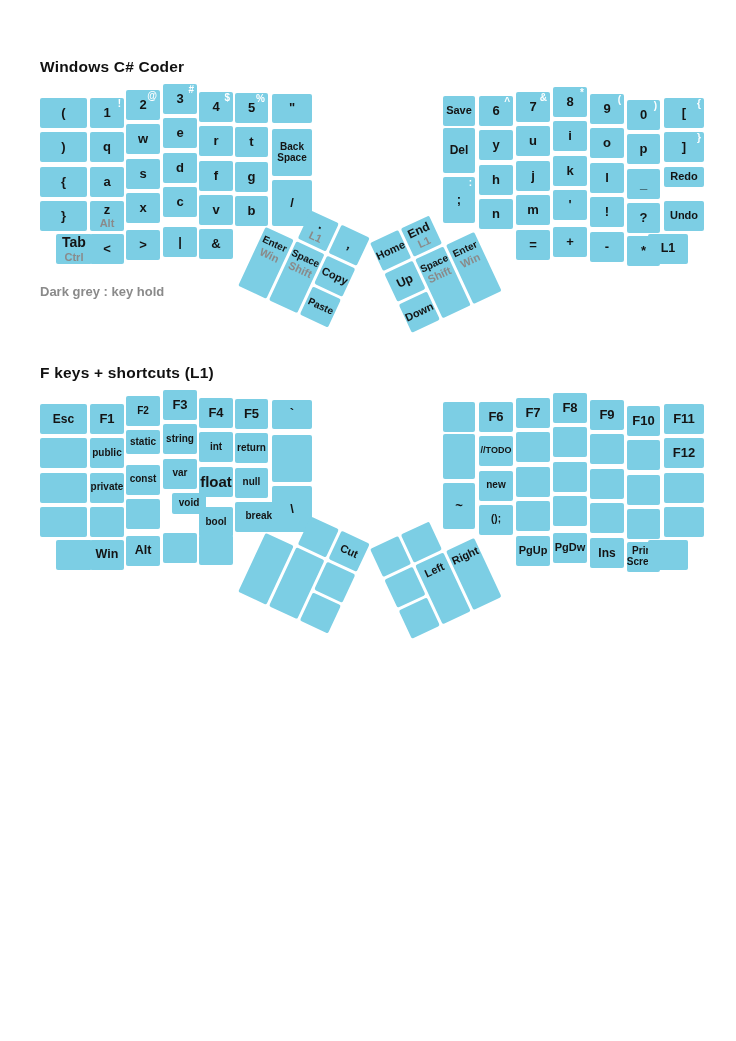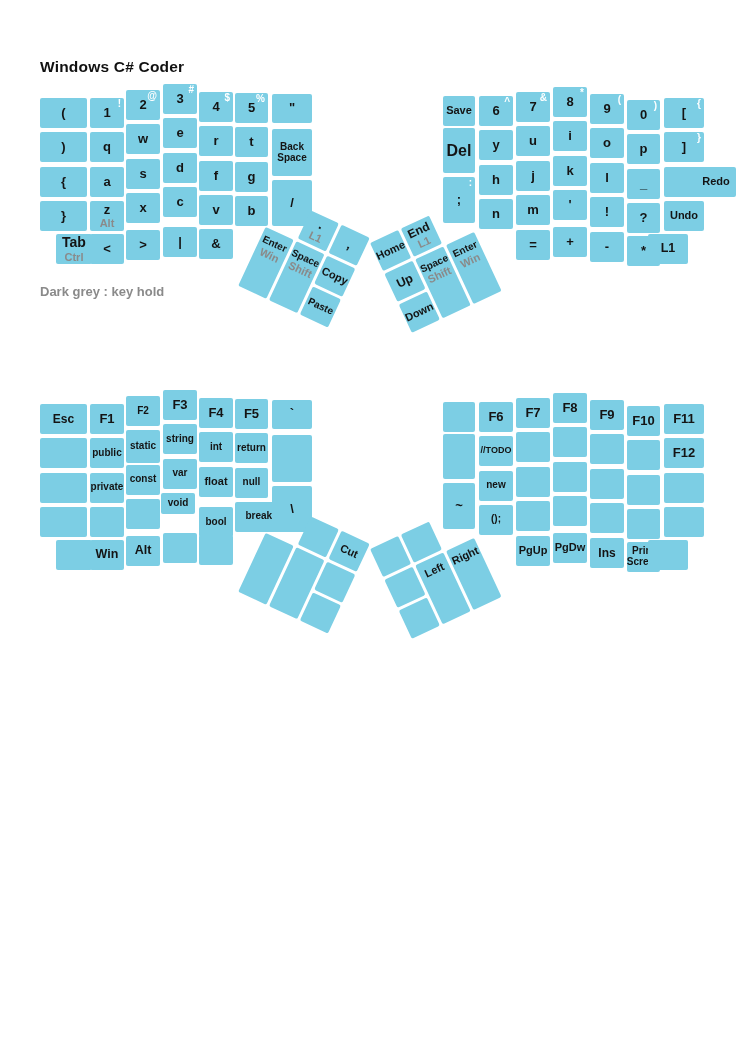--- a/index.html
+++ b/index.html
@@ -20,20 +20,21 @@
   .title{position:absolute;font-size:15.5px;color:#111;letter-spacing:.2px;}
   .note{position:absolute;font-size:13px;color:var(--hold-color,#8a8a8a);text-align:center;}
   .cluster{position:absolute;width:99px;height:99px;transform-origin:0 0;}
 </style>
 </head>
 <body>
 
 <div id="board" style="--key-color: #7ccee4; --text-color: #141414; --hold-color: #8a8a8a; --shift-color: #ffffff; background: rgb(255, 255, 255); margin-top: 12px;">
   <div class="title" style="left:40px;top:46px">Windows C# Coder</div>
   <div class="note" style="left:40px;top:272px">Dark grey : key hold</div>
+  <div class="title" style="left:40px;top:352px">F keys + shortcuts (L1)</div>
 <div class="key" style="left: 40px; top: 86px; width: 47px; height: 30px;">
       <span class="mainl" style="font-size: 13px;">(</span>
     </div>
     <div class="key" style="left: 90px; top: 86px; width: 34px; height: 30px;">
       <span class="shiftl">!</span>
       <span class="mainl" style="font-size: 13px;">1</span>
     </div>
     <div class="key" style="left: 126px; top: 78px; width: 34px; height: 30px;">
       <span class="shiftl">@</span>
       <span class="mainl" style="font-size: 13px;">2</span>
@@ -193,35 +194,35 @@
     <div class="key" style="left: 590px; top: 184.9px; width: 34px; height: 30px;">
       <span class="mainl" style="font-size: 13px;">!</span>
     </div>
     <div class="key" style="left: 627px; top: 190.9px; width: 33px; height: 30px;">
       <span class="mainl" style="font-size: 13px;">?</span>
     </div>
     <div class="key" style="left: 443px; top: 84px; width: 32px; height: 30px;">
       <span class="mainl" style="font-size: 11px;">Save</span>
     </div>
     <div class="key" style="left: 443px; top: 116px; width: 32px; height: 45px;">
-      <span class="mainl" style="font-size: 16px;">Del</span>
+      <span class="mainl" style="font-size: 12px;">Del</span>
     </div>
     <div class="key" style="left: 443px; top: 165px; width: 32px; height: 46px;">
       <span class="shiftl">:</span>
       <span class="mainl" style="font-size: 13px;">;</span>
     </div>
     <div class="key" style="left: 664px; top: 86px; width: 40px; height: 30px;">
       <span class="shiftl">{</span>
       <span class="mainl" style="font-size: 13px;">[</span>
     </div>
     <div class="key" style="left: 664px; top: 120.3px; width: 40px; height: 30px;">
       <span class="shiftl">}</span>
       <span class="mainl" style="font-size: 13px;">]</span>
     </div>
-    <div class="key" style="left: 664px; top: 154.6px; width: 40px; height: 30px; padding-left: 32px;">
+    <div class="key" style="left: 664px; top: 154.6px; width: 40px; height: 20px;">
       <span class="mainl" style="font-size: 11px;">Redo</span>
     </div>
     <div class="key" style="left: 664px; top: 188.9px; width: 40px; height: 30px;">
       <span class="mainl" style="font-size: 11px;">Undo</span>
     </div>
     <div class="key" style="left: 516px; top: 218px; width: 34px; height: 30px;">
       <span class="mainl" style="font-size: 13px;">=</span>
     </div>
     <div class="key" style="left: 553px; top: 215px; width: 34px; height: 30px;">
       <span class="mainl" style="font-size: 13px;">+</span>
@@ -296,21 +297,21 @@
     <div class="key" style="left: 199px; top: 386px; width: 34px; height: 30px;">
       <span class="mainl" style="font-size: 13px;">F4</span>
     </div>
     <div class="key" style="left: 235px; top: 387px; width: 33px; height: 30px;">
       <span class="mainl" style="font-size: 13px;">F5</span>
     </div>
     <div class="key" style="left: 40px; top: 426.3px; width: 47px; height: 30px;"></div>
     <div class="key" style="left: 90px; top: 426.3px; width: 34px; height: 30px;">
       <span class="mainl" style="font-size: 10px;">public</span>
     </div>
-    <div class="key" style="left: 126px; top: 418.3px; width: 34px; height: 33px;">
+    <div class="key" style="left: 126px; top: 418.3px; width: 34px; height: 24px;">
       <span class="mainl" style="font-size: 10px;">static</span>
     </div>
     <div class="key" style="left: 163px; top: 412.3px; width: 34px; height: 30px;">
       <span class="mainl" style="font-size: 10px;">string</span>
     </div>
     <div class="key" style="left: 199px; top: 420.3px; width: 34px; height: 30px;">
       <span class="mainl" style="font-size: 10px;">int</span>
     </div>
     <div class="key" style="left: 235px; top: 421.3px; width: 33px; height: 30px;">
       <span class="mainl" style="font-size: 10px;">return</span>
@@ -319,29 +320,29 @@
     <div class="key" style="left: 90px; top: 460.6px; width: 34px; height: 30px;">
       <span class="mainl" style="font-size: 10px;">private</span>
     </div>
     <div class="key" style="left: 126px; top: 452.6px; width: 34px; height: 30px;">
       <span class="mainl" style="font-size: 10px;">const</span>
     </div>
     <div class="key" style="left: 163px; top: 446.6px; width: 34px; height: 30px;">
       <span class="mainl" style="font-size: 10px;">var</span>
     </div>
     <div class="key" style="left: 199px; top: 454.6px; width: 34px; height: 30px;">
-      <span class="mainl" style="font-size: 11px;">float</span>
+      <span class="mainl" style="font-size: 15px;">float</span>
     </div>
     <div class="key" style="left: 235px; top: 455.6px; width: 33px; height: 30px;">
       <span class="mainl" style="font-size: 10px;">null</span>
     </div>
     <div class="key" style="left: 40px; top: 494.9px; width: 47px; height: 30px;"></div>
     <div class="key" style="left: 90px; top: 494.9px; width: 34px; height: 30px;"></div>
     <div class="key" style="left: 126px; top: 486.9px; width: 34px; height: 30px;"></div>
-    <div class="key" style="left: 161px; top: 480.9px; width: 34px; height: 21px;">
+    <div class="key" style="left: 172px; top: 480.9px; width: 34px; height: 21px;">
       <span class="mainl" style="font-size: 10px;">void</span>
     </div>
     <div class="key" style="left: 199px; top: 495px; width: 34px; height: 30px;">
       <span class="mainl" style="font-size: 10px;">bool</span>
     </div>
     <div class="key" style="left: 235px; top: 489.9px; width: 51px; height: 30px;">
       <span class="mainl" style="font-size: 10px;">break;</span>
     </div>
     <div class="key" style="left: 272px; top: 388px; width: 40px; height: 29px;">
       <span class="mainl" style="font-size: 13px;">`</span>

